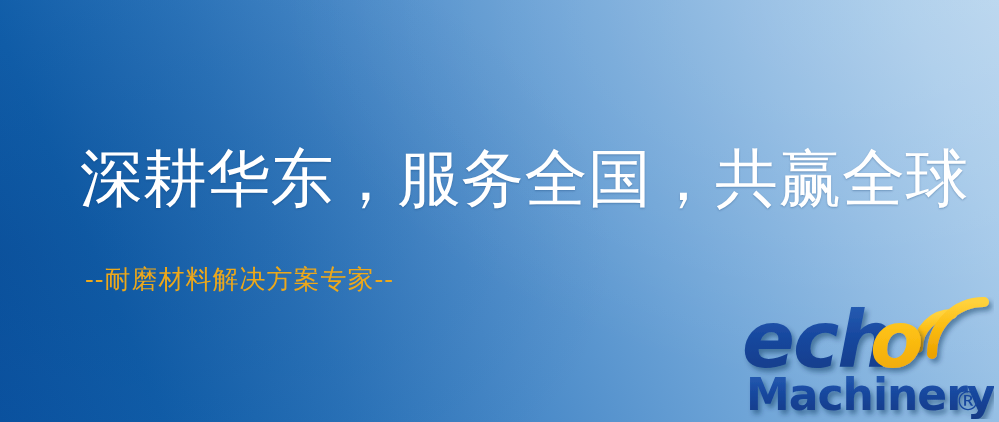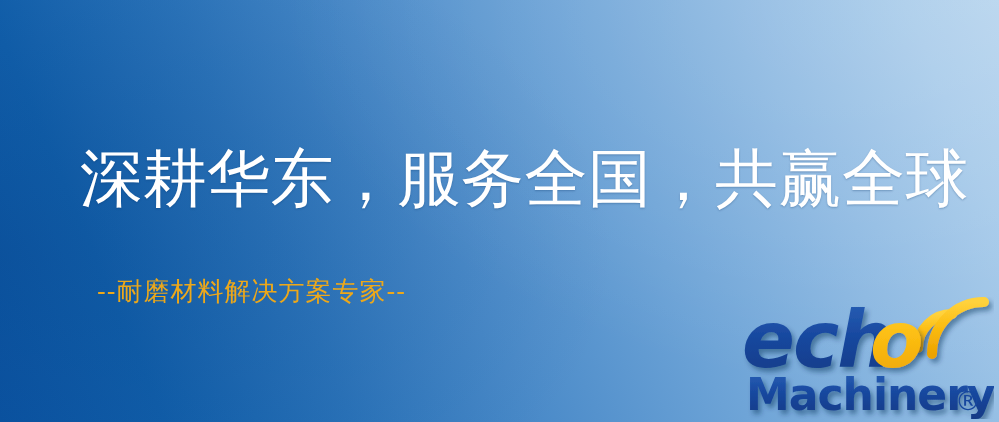--- a/index.html
+++ b/index.html
@@ -49,21 +49,21 @@
     letter-spacing: 0.5px;
     white-space: nowrap;
     text-shadow: 0 1px 2px rgba(10,50,100,0.30);
     z-index: 3;
   }
 
   .subheadline {
     position: absolute;
     left: 85px;
     top: 265px;
-    margin: 12px;
+    margin: 0;
     font-family: "DejaVu Serif", "Liberation Serif", serif;
     font-size: 26px;
     line-height: 1.1;
     font-weight: 400;
     color: #eda81a;
     letter-spacing: 1px;
     white-space: nowrap;
     z-index: 3;
   }
 

